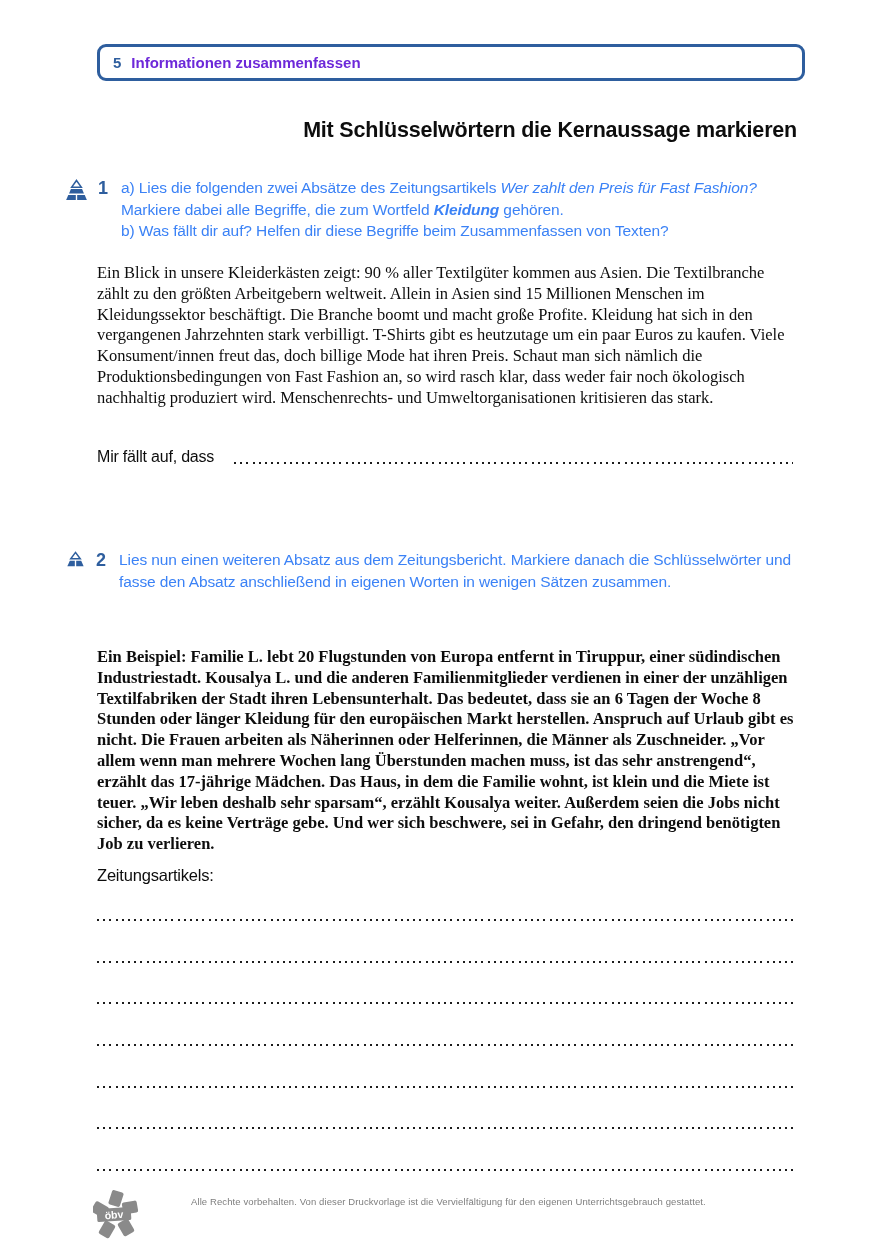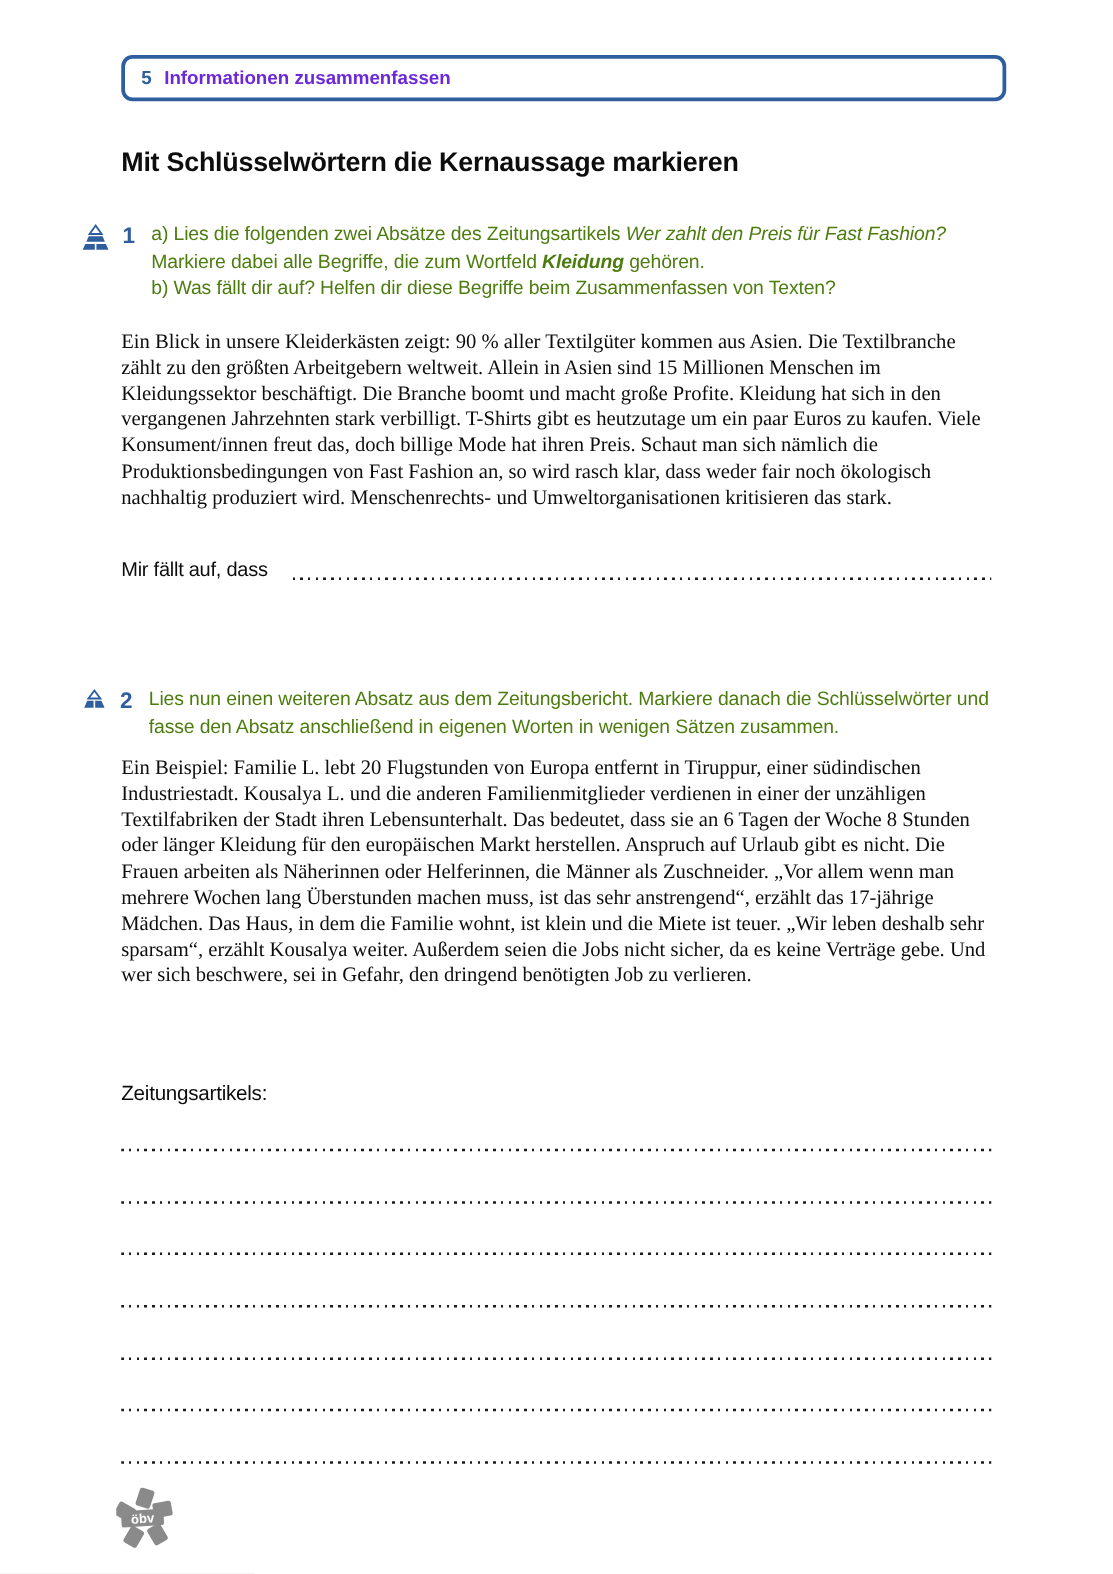--- a/index.html
+++ b/index.html
@@ -12,47 +12,47 @@
   .chapter-box{
     position:absolute;left:97px;top:44px;width:689px;height:31px;
     border:3px solid #2e5e9e;border-radius:9px;
     display:flex;align-items:center;padding-left:13px;
   }
   .chapter-box .num{font-weight:bold;font-size:15px;color:#2e5e9e;margin-right:10px;}
   .chapter-box .ttl{font-weight:bold;font-size:15px;color:#6d28d9;}
   
   .page-title{
     position:absolute;left:97px;top:118px;width:700px;
-    font-weight:bold;font-size:21.5px;color:#0d0d0d;letter-spacing:-0.2px;
+    font-weight:bold;font-size:21.5px;color:#0d0d0d;letter-spacing:-0.2px;text-align:right;
   }
   
   .exercise{position:absolute;left:63px;display:flex;align-items:flex-start;}
   .ex1{top:177px;width:740px;}
   .ex2{top:549px;width:740px;}
   .ex-icon{flex:0 0 auto;margin-top:2px;}
   .ex-num{
     flex:0 0 auto;font-weight:bold;font-size:18px;color:#2e5e9e;
     margin:0 13px 0 8px;line-height:22px;
   }
   .ex-text{
-    flex:1 1 auto;color:#4d7c0f;font-size:15.5px;line-height:21.5px;
+    flex:1 1 auto;color:#3b82f6;font-size:15.5px;line-height:21.5px;
     letter-spacing:-0.1px;max-width:676px;
   }
   .ex-text p{margin:0;}
   .seg-i{font-style:italic;}
   .seg-bi{font-style:italic;font-weight:bold;}
   .seg-b{font-weight:bold;}
   
   .body-par{
     position:absolute;left:97px;width:699px;
     font-family:"Liberation Serif",serif;font-size:16.5px;line-height:20.8px;
     color:#0d0d0d;
   }
   .par1{top:263px;}
-  .par2{top:604px;}
+  .par2{top:647px;font-weight:bold;}
   
   .write-row{
     position:absolute;left:97px;width:696px;display:flex;align-items:baseline;
     font-size:16px;letter-spacing:-0.2px;color:#0d0d0d;
   }
   .row-mir{top:448px;}
   .row-hilfe{top:491px;}
   .write-row .lbl{white-space:nowrap;margin-right:20px;}
   .dots{
     flex:1 1 auto;height:3px;align-self:flex-end;margin-bottom:2px;
@@ -145,16 +145,17 @@
           <rect x="31" y="10" width="12" height="15" rx="2" transform="rotate(80 37 17.5)"></rect>
           <rect x="27" y="30" width="12" height="15" rx="2" transform="rotate(150 33 37.5)"></rect>
           <rect x="8" y="32" width="12" height="15" rx="2" transform="rotate(210 14 39.5)"></rect>
           <rect x="1" y="12" width="12" height="15" rx="2" transform="rotate(300 7 19.5)"></rect>
           <rect x="4" y="18" width="34" height="13" rx="1.5" transform="rotate(-4 21 24.5)"></rect>
         </g>
         <text x="21" y="28.5" transform="rotate(-4 21 24.5)" text-anchor="middle" font-family="Liberation Sans, sans-serif" font-size="10.5" font-weight="bold" fill="#ffffff">öbv</text>
       </svg>
     </span>
     <div class="footer-text">
+      <p>Alle Rechte vorbehalten. Von dieser Druckvorlage ist die Vervielfältigung für den eigenen Unterrichtsgebrauch gestattet.</p>
     </div>
   </div>
 
 </div>
 
 </body></html>

